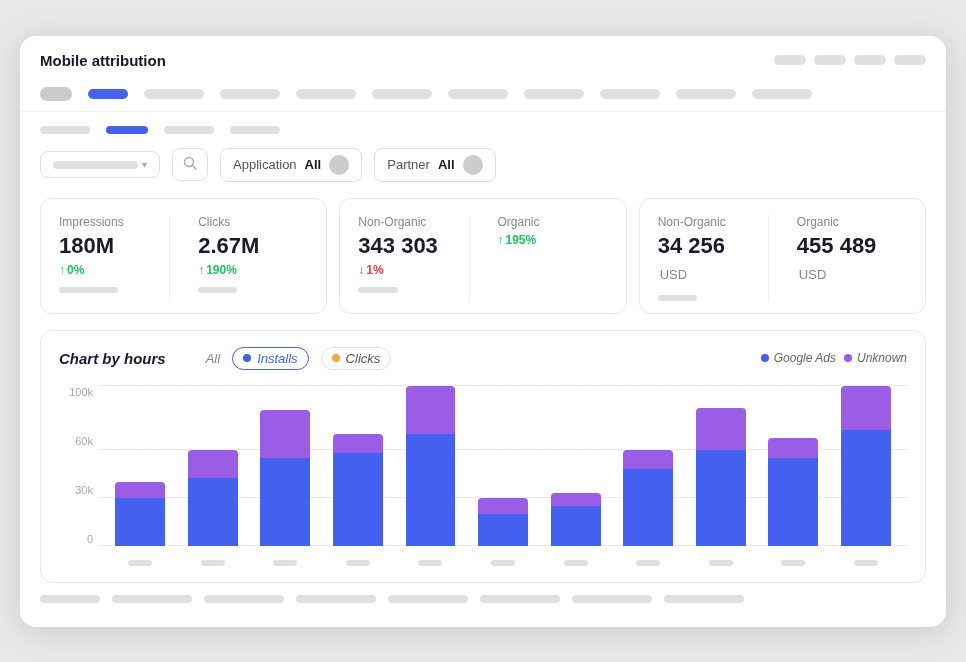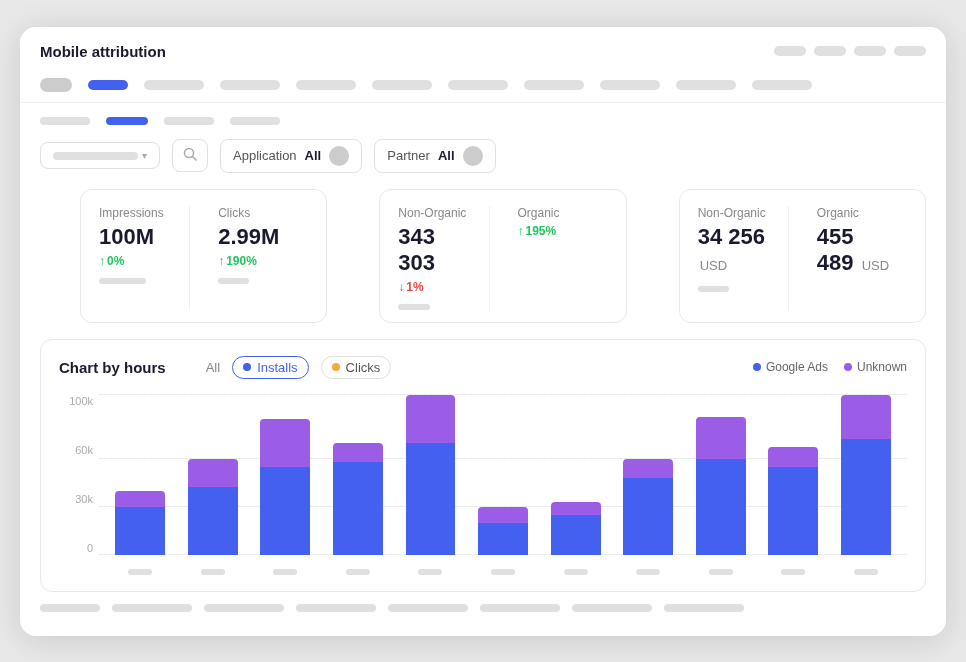--- a/index.html
+++ b/index.html
@@ -152,21 +152,20 @@
       background: #fff;
       border: 1.5px solid #e8e8e8;
       border-radius: 12px;
       padding: 16px 18px 12px;
       flex: 1;
     }
     .metric-card.double {
       flex: 2;
       display: flex;
       gap: 16px;
-      margin-left: 40px;
     }
     .metric-section {
       flex: 1;
       padding-right: 12px;
     }
     .metric-section:not(:last-child) {
       border-right: 1.5px solid #f0f0f0;
       margin-right: 12px;
     }
     .metric-label {
@@ -208,20 +207,21 @@
       margin: 0 20px;
       border: 1.5px solid #e8e8e8;
       border-radius: 12px;
       padding: 16px 18px;
     }
     .chart-header {
       display: flex;
       align-items: center;
       margin-bottom: 16px;
       gap: 16px;
+      font-style: italic;
     }
     .chart-title {
       font-size: 15px;
       font-weight: 700;
       color: #1a1a2e;
     }
     .chart-filters {
       display: flex;
       align-items: center;
       gap: 12px;
@@ -246,21 +246,21 @@
       border-color: #4361ee;
       color: #4361ee;
     }
     .dot {
       width: 8px;
       height: 8px;
       border-radius: 50%;
     }
     .legend-items {
       display: flex;
-      gap: 16px;
+      gap: 8px;
       margin-left: auto;
     }
     .legend-item {
       display: flex;
       align-items: center;
       gap: 5px;
       font-size: 12px;
       color: #666;
     }
     .chart-area {
@@ -417,30 +417,30 @@
       <span style="font-weight:600;color:#1a1a2e;">All</span>
       <div class="chip-dot"></div>
     </div>
   </div>
 
   <div class="metrics-row">
 
     <div class="metric-card double">
       <div class="metric-section">
         <div class="metric-label">Impressions</div>
-        <div class="metric-value">100M</div>
+        <div class="metric-value">180M</div>
         <div class="metric-change up">
           <span>↑</span>
           <span>0%</span>
         </div>
         <div class="metric-bar short"></div>
       </div>
       <div class="metric-section">
         <div class="metric-label">Clicks</div>
-        <div class="metric-value">2.99M</div>
+        <div class="metric-value">2.67M</div>
         <div class="metric-change up">
           <span>↑</span>
           <span>190%</span>
         </div>
         <div class="metric-bar medium"></div>
       </div>
     </div>
 
     <div class="metric-card double">
       <div class="metric-section">

